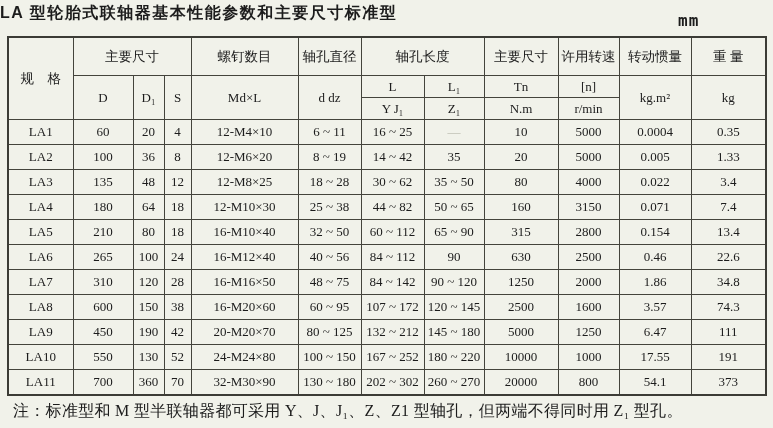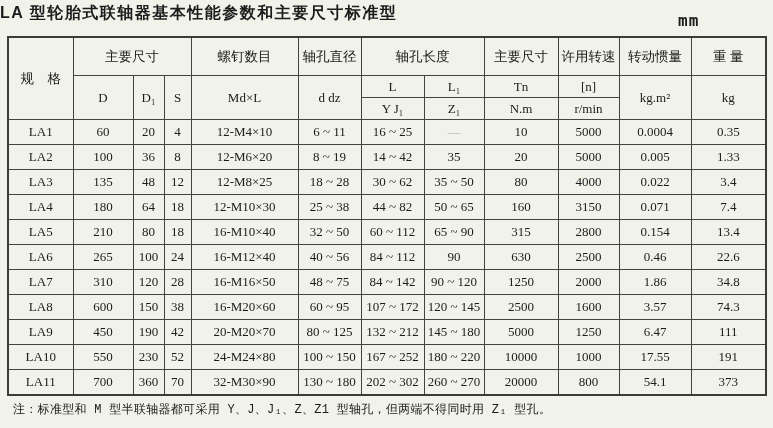--- a/index.html
+++ b/index.html
@@ -44,23 +44,22 @@
     height:21px;
   }
   tr.hrow1 th{height:37px;font-size:13.5px;text-align:center;}
   table.spec-table td{
     font-size:13px;
     height:24px;
   }
   td.faint{color:#b8b8ac;}
   .footnote{
     position:absolute;top:401px;left:13px;
-    font-size:12px;
+    font-size:16px;
     letter-spacing:0.3px;
-    font-family:Liberation Mono, monospace;
   }
 </style>
 </head>
 <body>
 
 <div class="title">LA 型轮胎式联轴器基本性能参数和主要尺寸标准型</div>
 <div class="unit-label">mm</div>
 
 <table class="spec-table">
   <colgroup>
@@ -232,21 +231,21 @@
         <td>132 ~ 212</td>
         <td>145 ~ 180</td>
         <td>5000</td>
         <td>1250</td>
         <td>6.47</td>
         <td>111</td>
       </tr>
       <tr>
         <td>LA10</td>
         <td>550</td>
-        <td>230</td>
+        <td>130</td>
         <td>52</td>
         <td>24-M24×80</td>
         <td>100 ~ 150</td>
         <td>167 ~ 252</td>
         <td>180 ~ 220</td>
         <td>10000</td>
         <td>1000</td>
         <td>17.55</td>
         <td>191</td>
       </tr>

